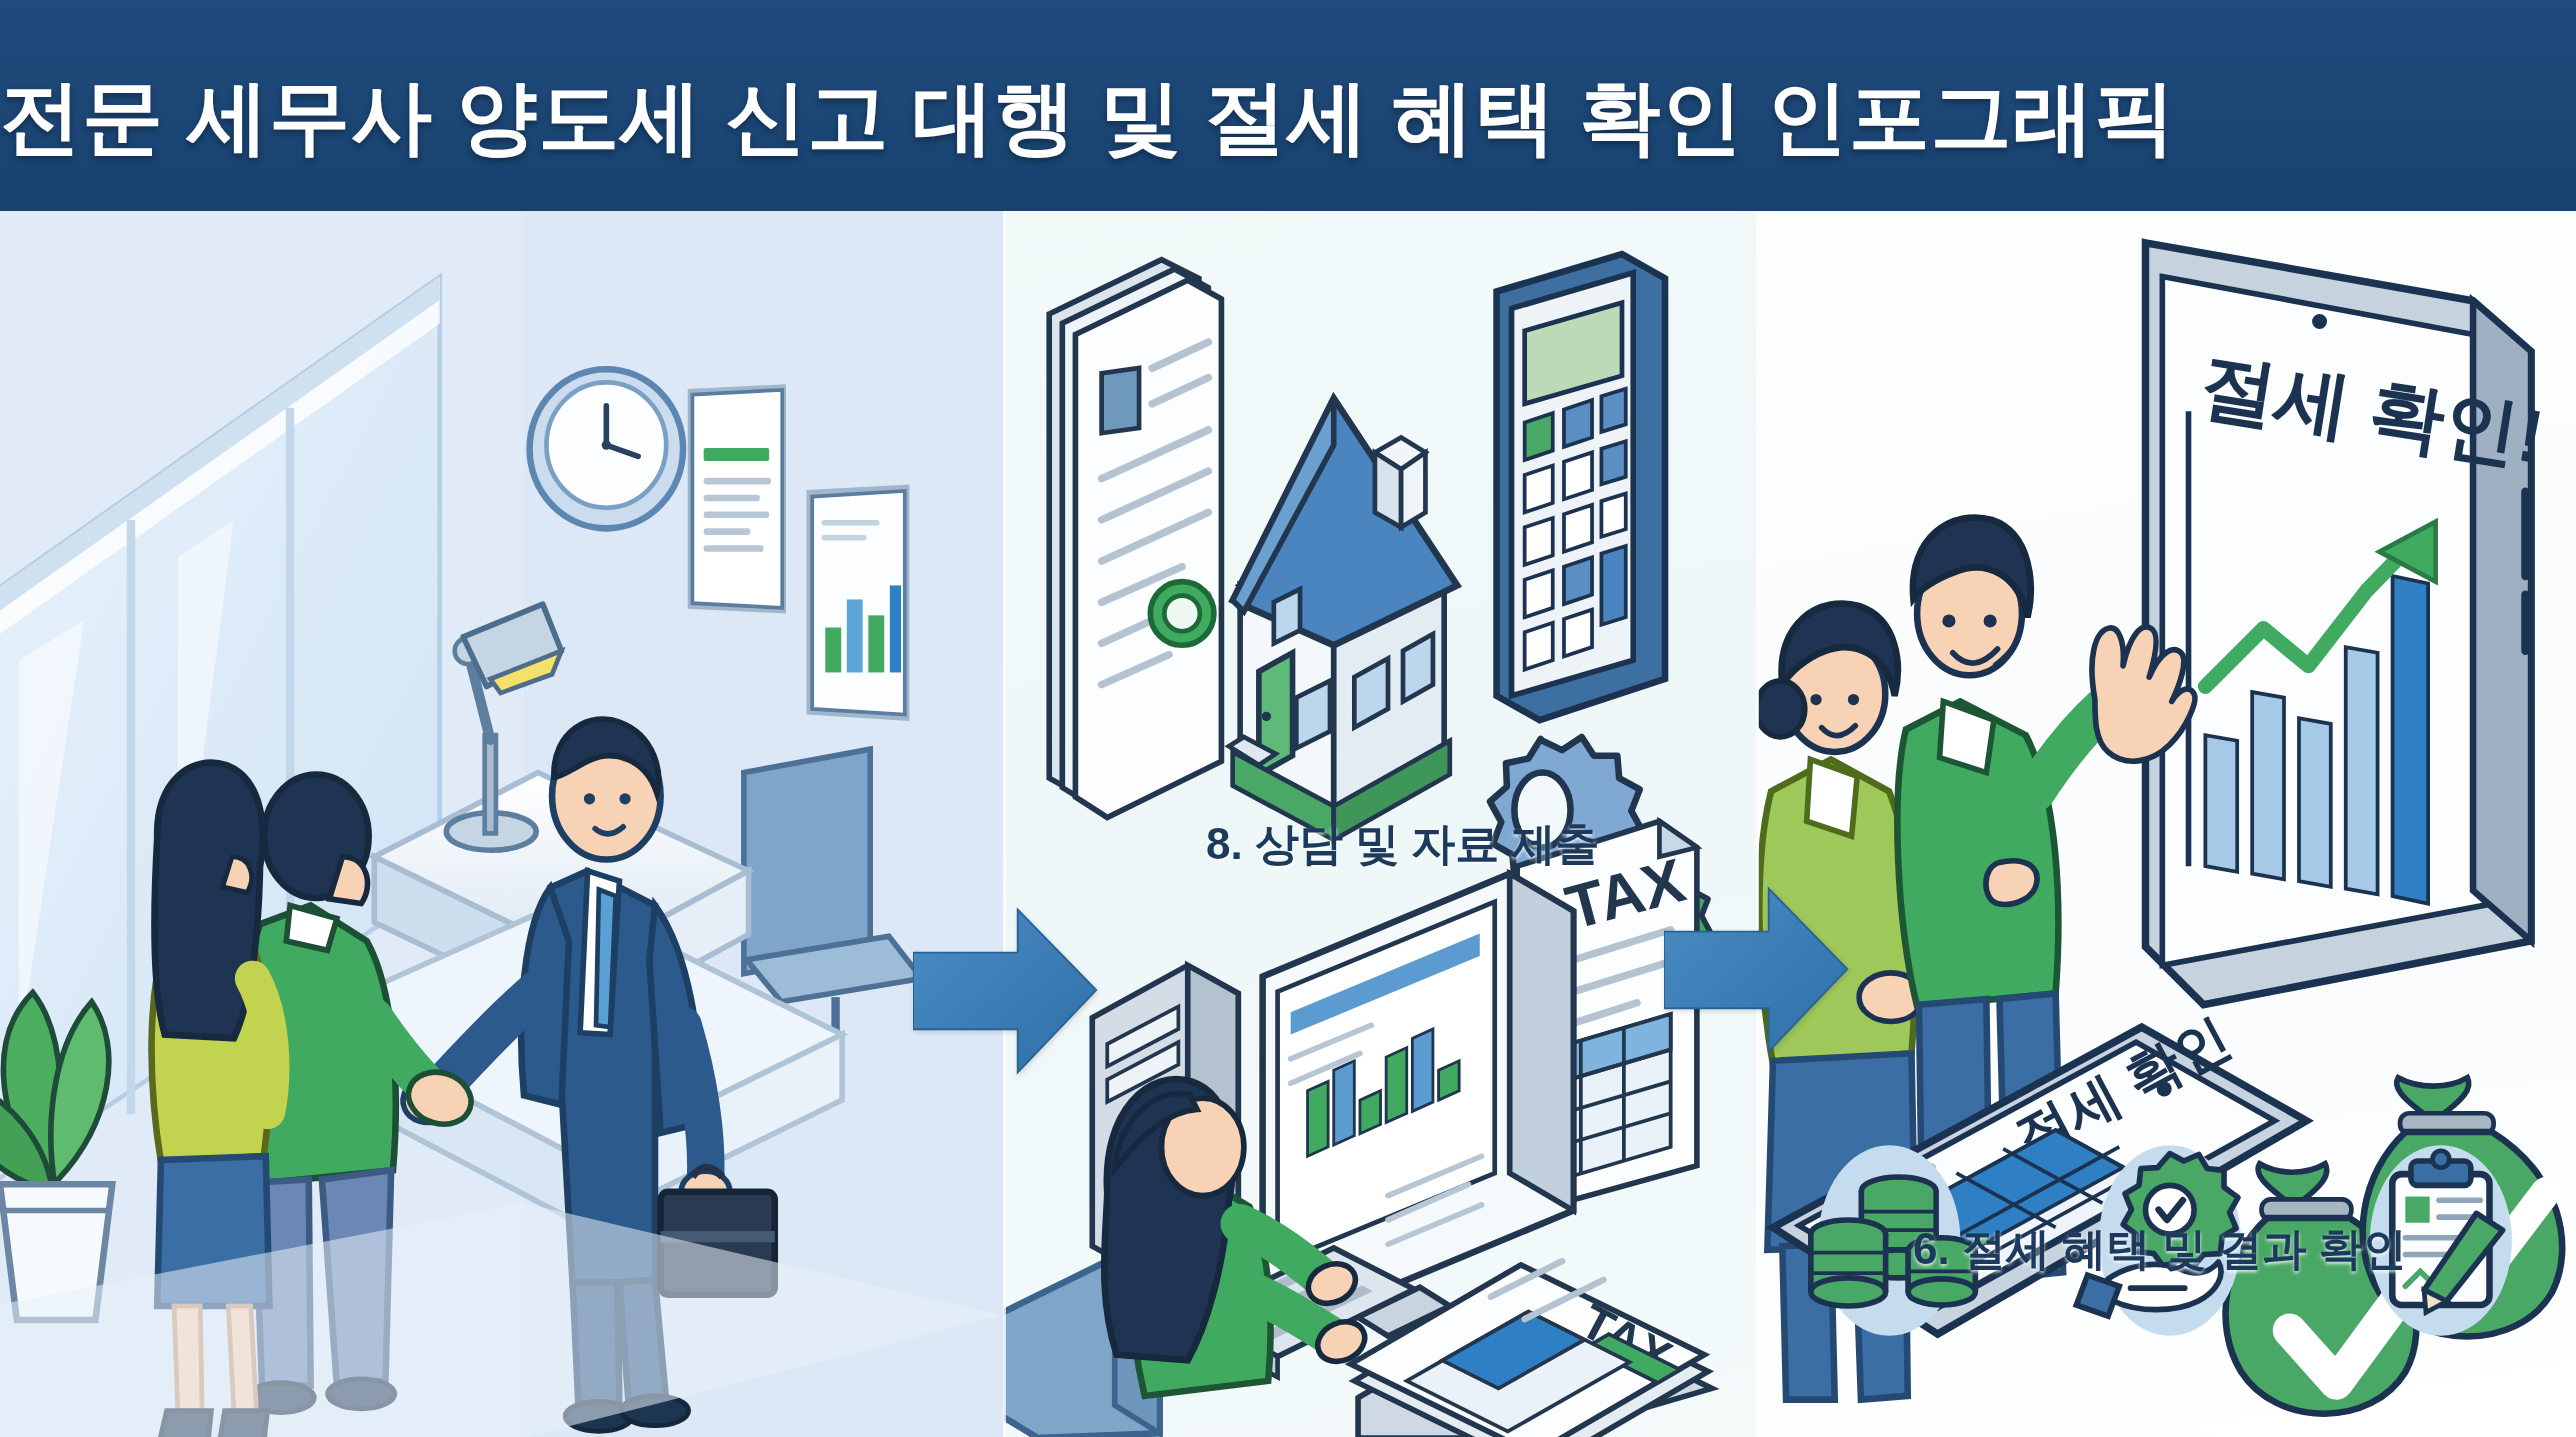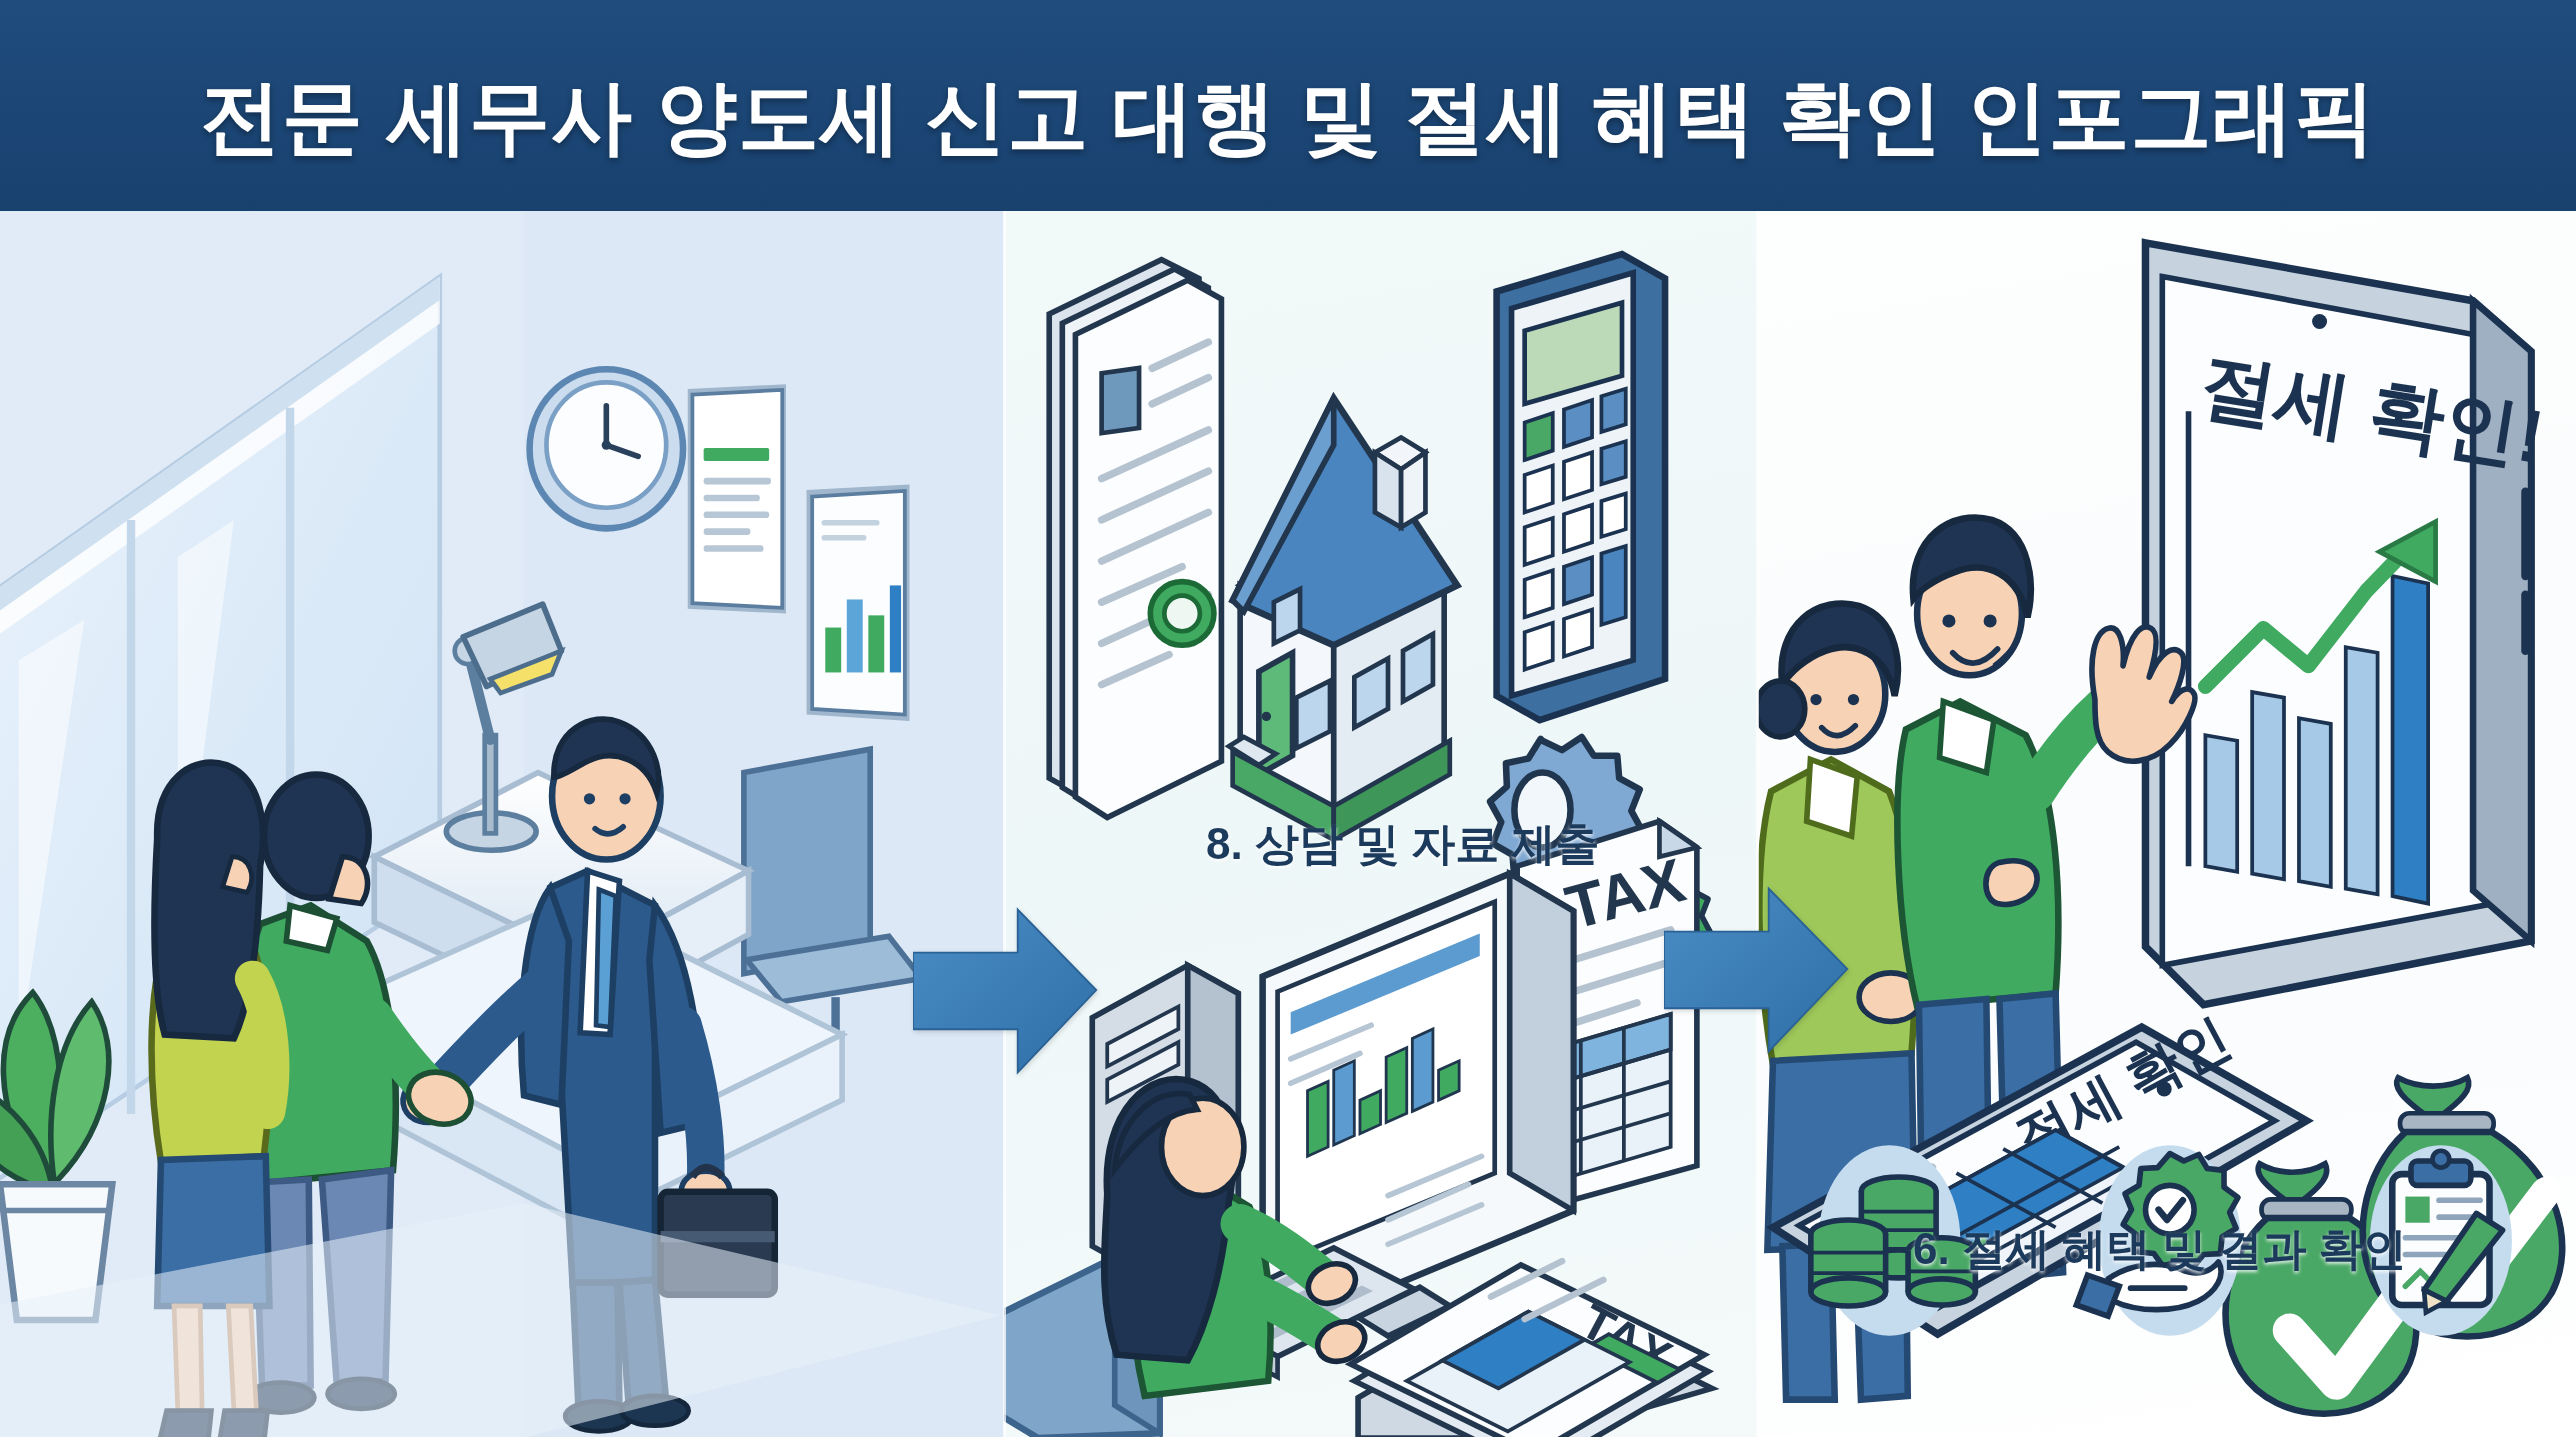--- a/index.html
+++ b/index.html
@@ -8,21 +8,21 @@
   body {
     width:2576px; height:1438px;
     font-family:"Liberation Sans","DejaVu Sans",sans-serif;
     overflow:hidden; position:relative;
   }
 
   
   .header{
     position:absolute; left:0; top:0; width:2576px; height:237px;
     background:linear-gradient(180deg,#1f4c7d 0%,#1b4574 55%,#17406c 100%);
-    display:flex; align-items:center; justify-content:center;
+    display:flex; align-items:center; justify-content:flex-start;
   }
   .header-title{
     color:#ffffff; font-size:81px; font-weight:bold; letter-spacing:0.9px;
     text-shadow:0 2.8px 6.6px rgba(0,0,0,.35);
     white-space:nowrap;
   }
 
   
   .canvas{ position:absolute; left:0; top:211px; width:2576px; height:1227px; }
   .panel{ position:absolute; top:0; height:1227px; overflow:hidden; }

